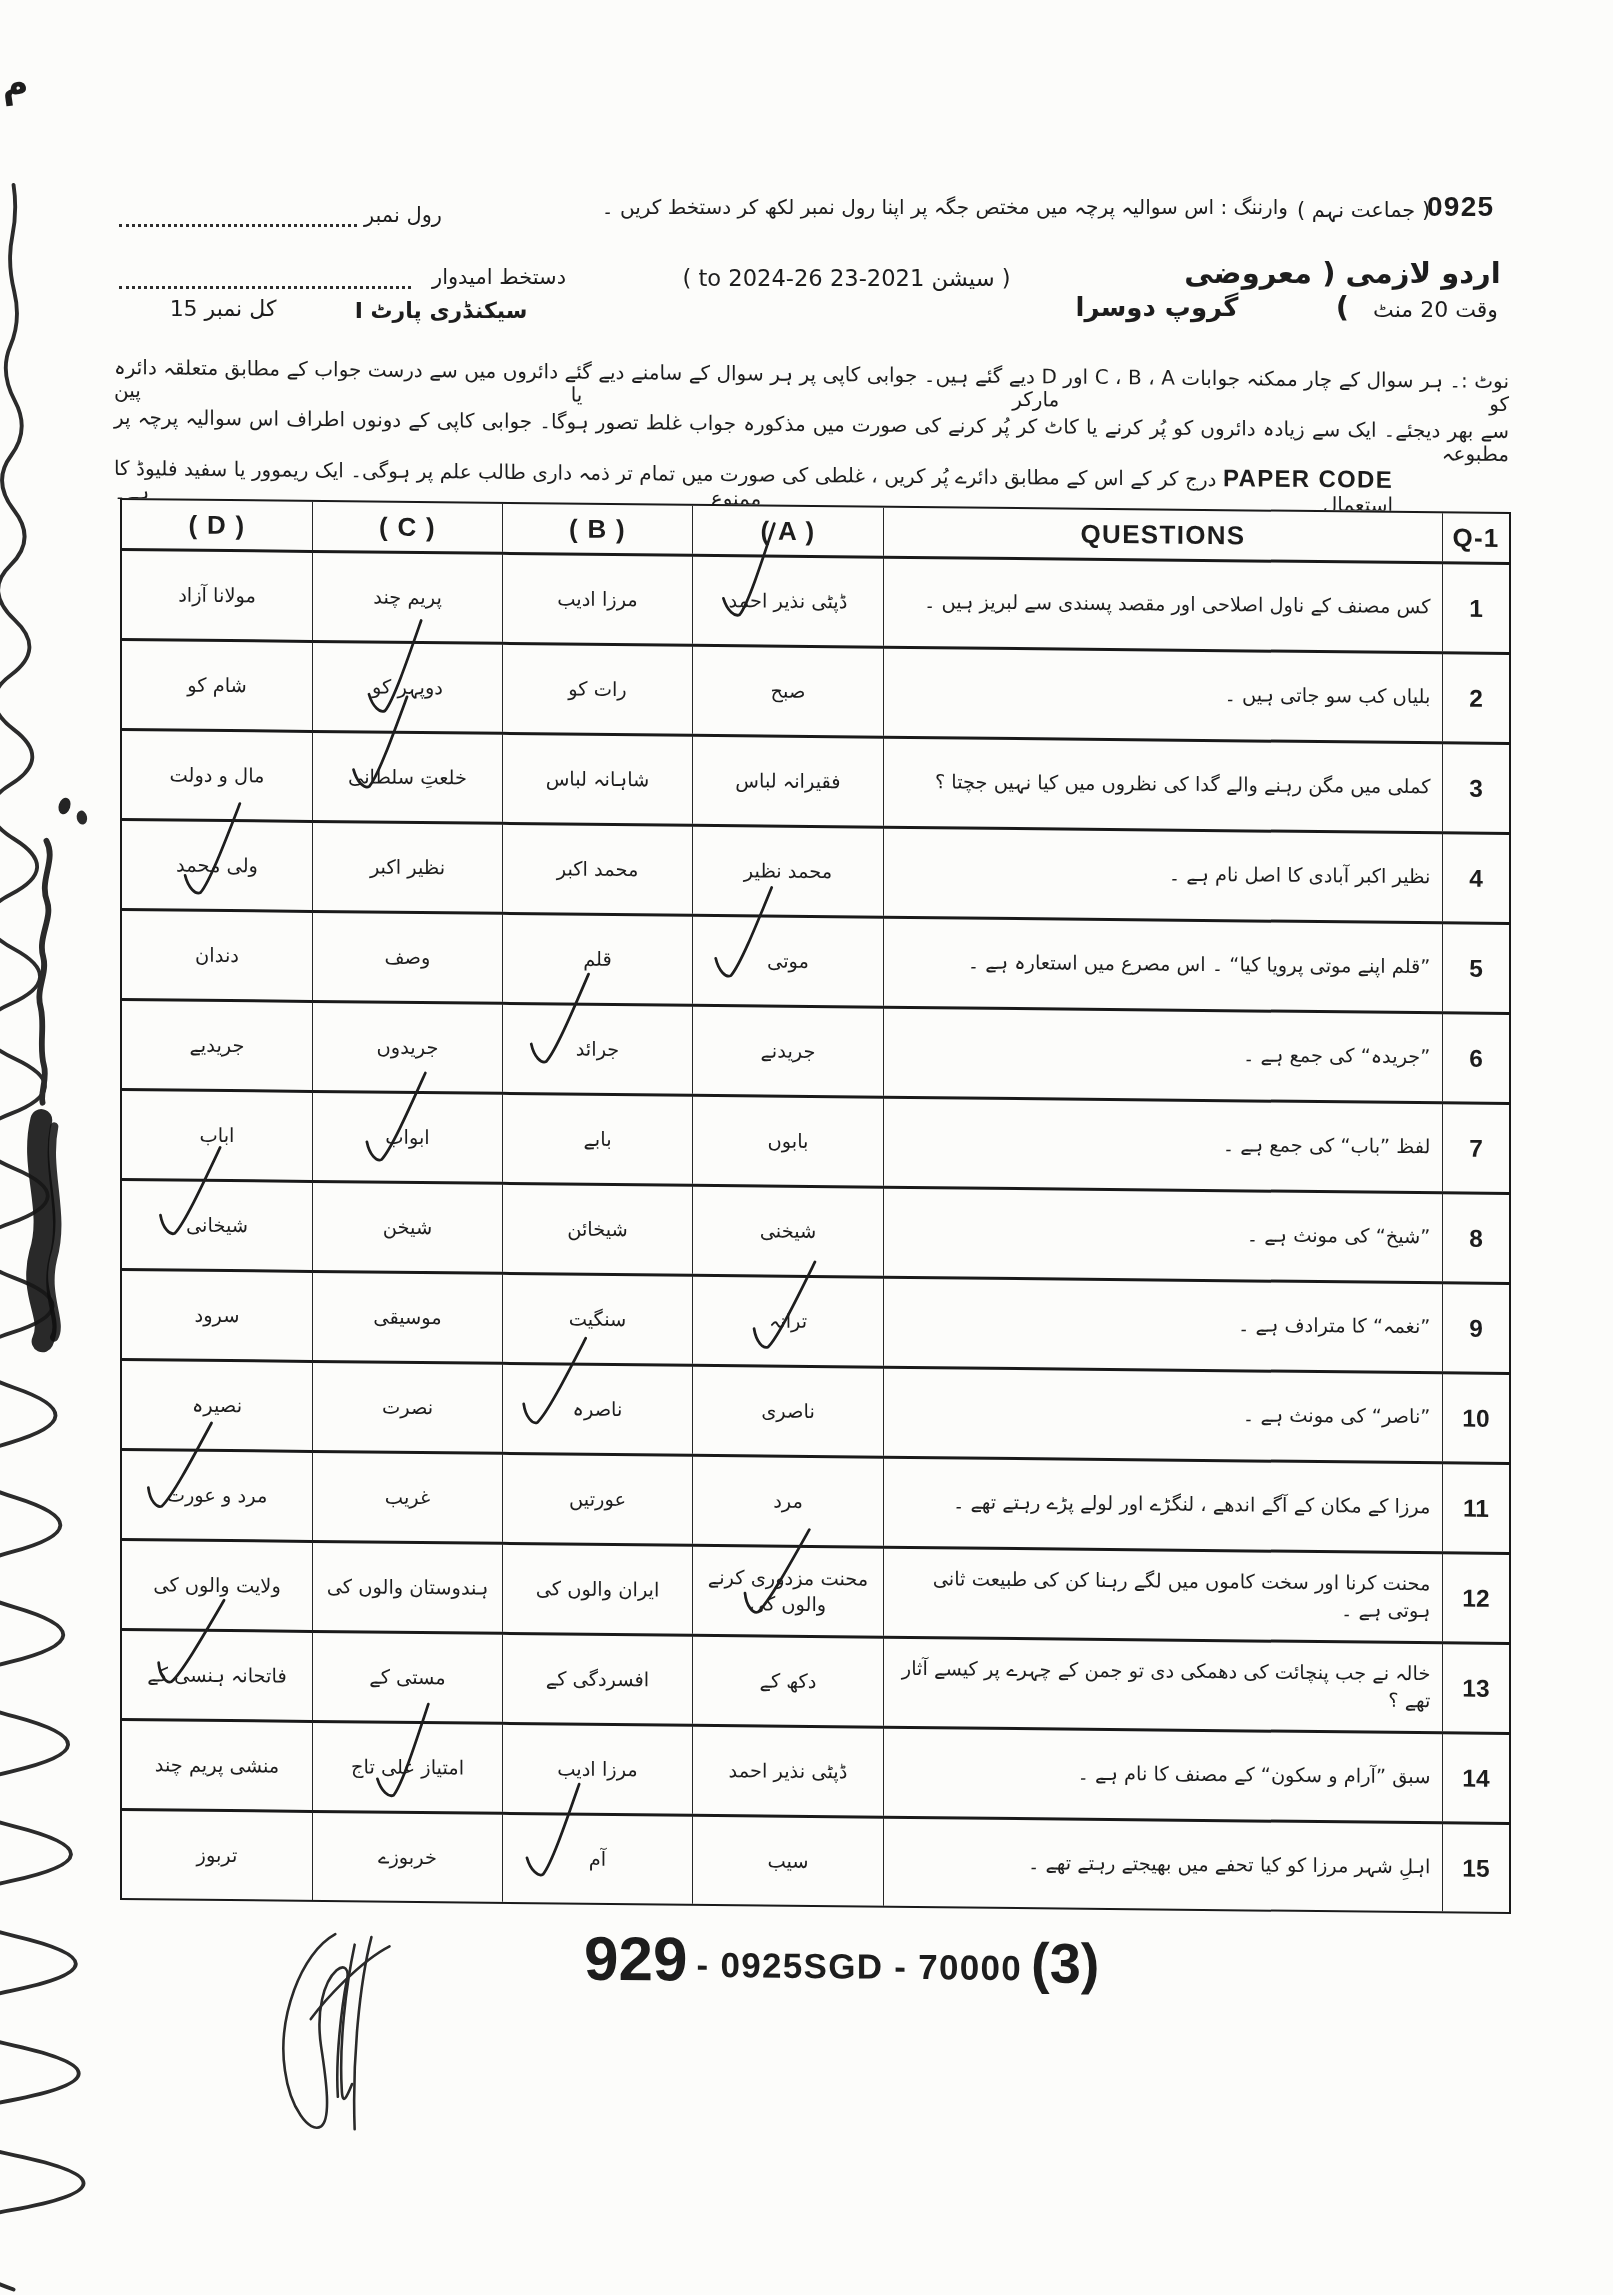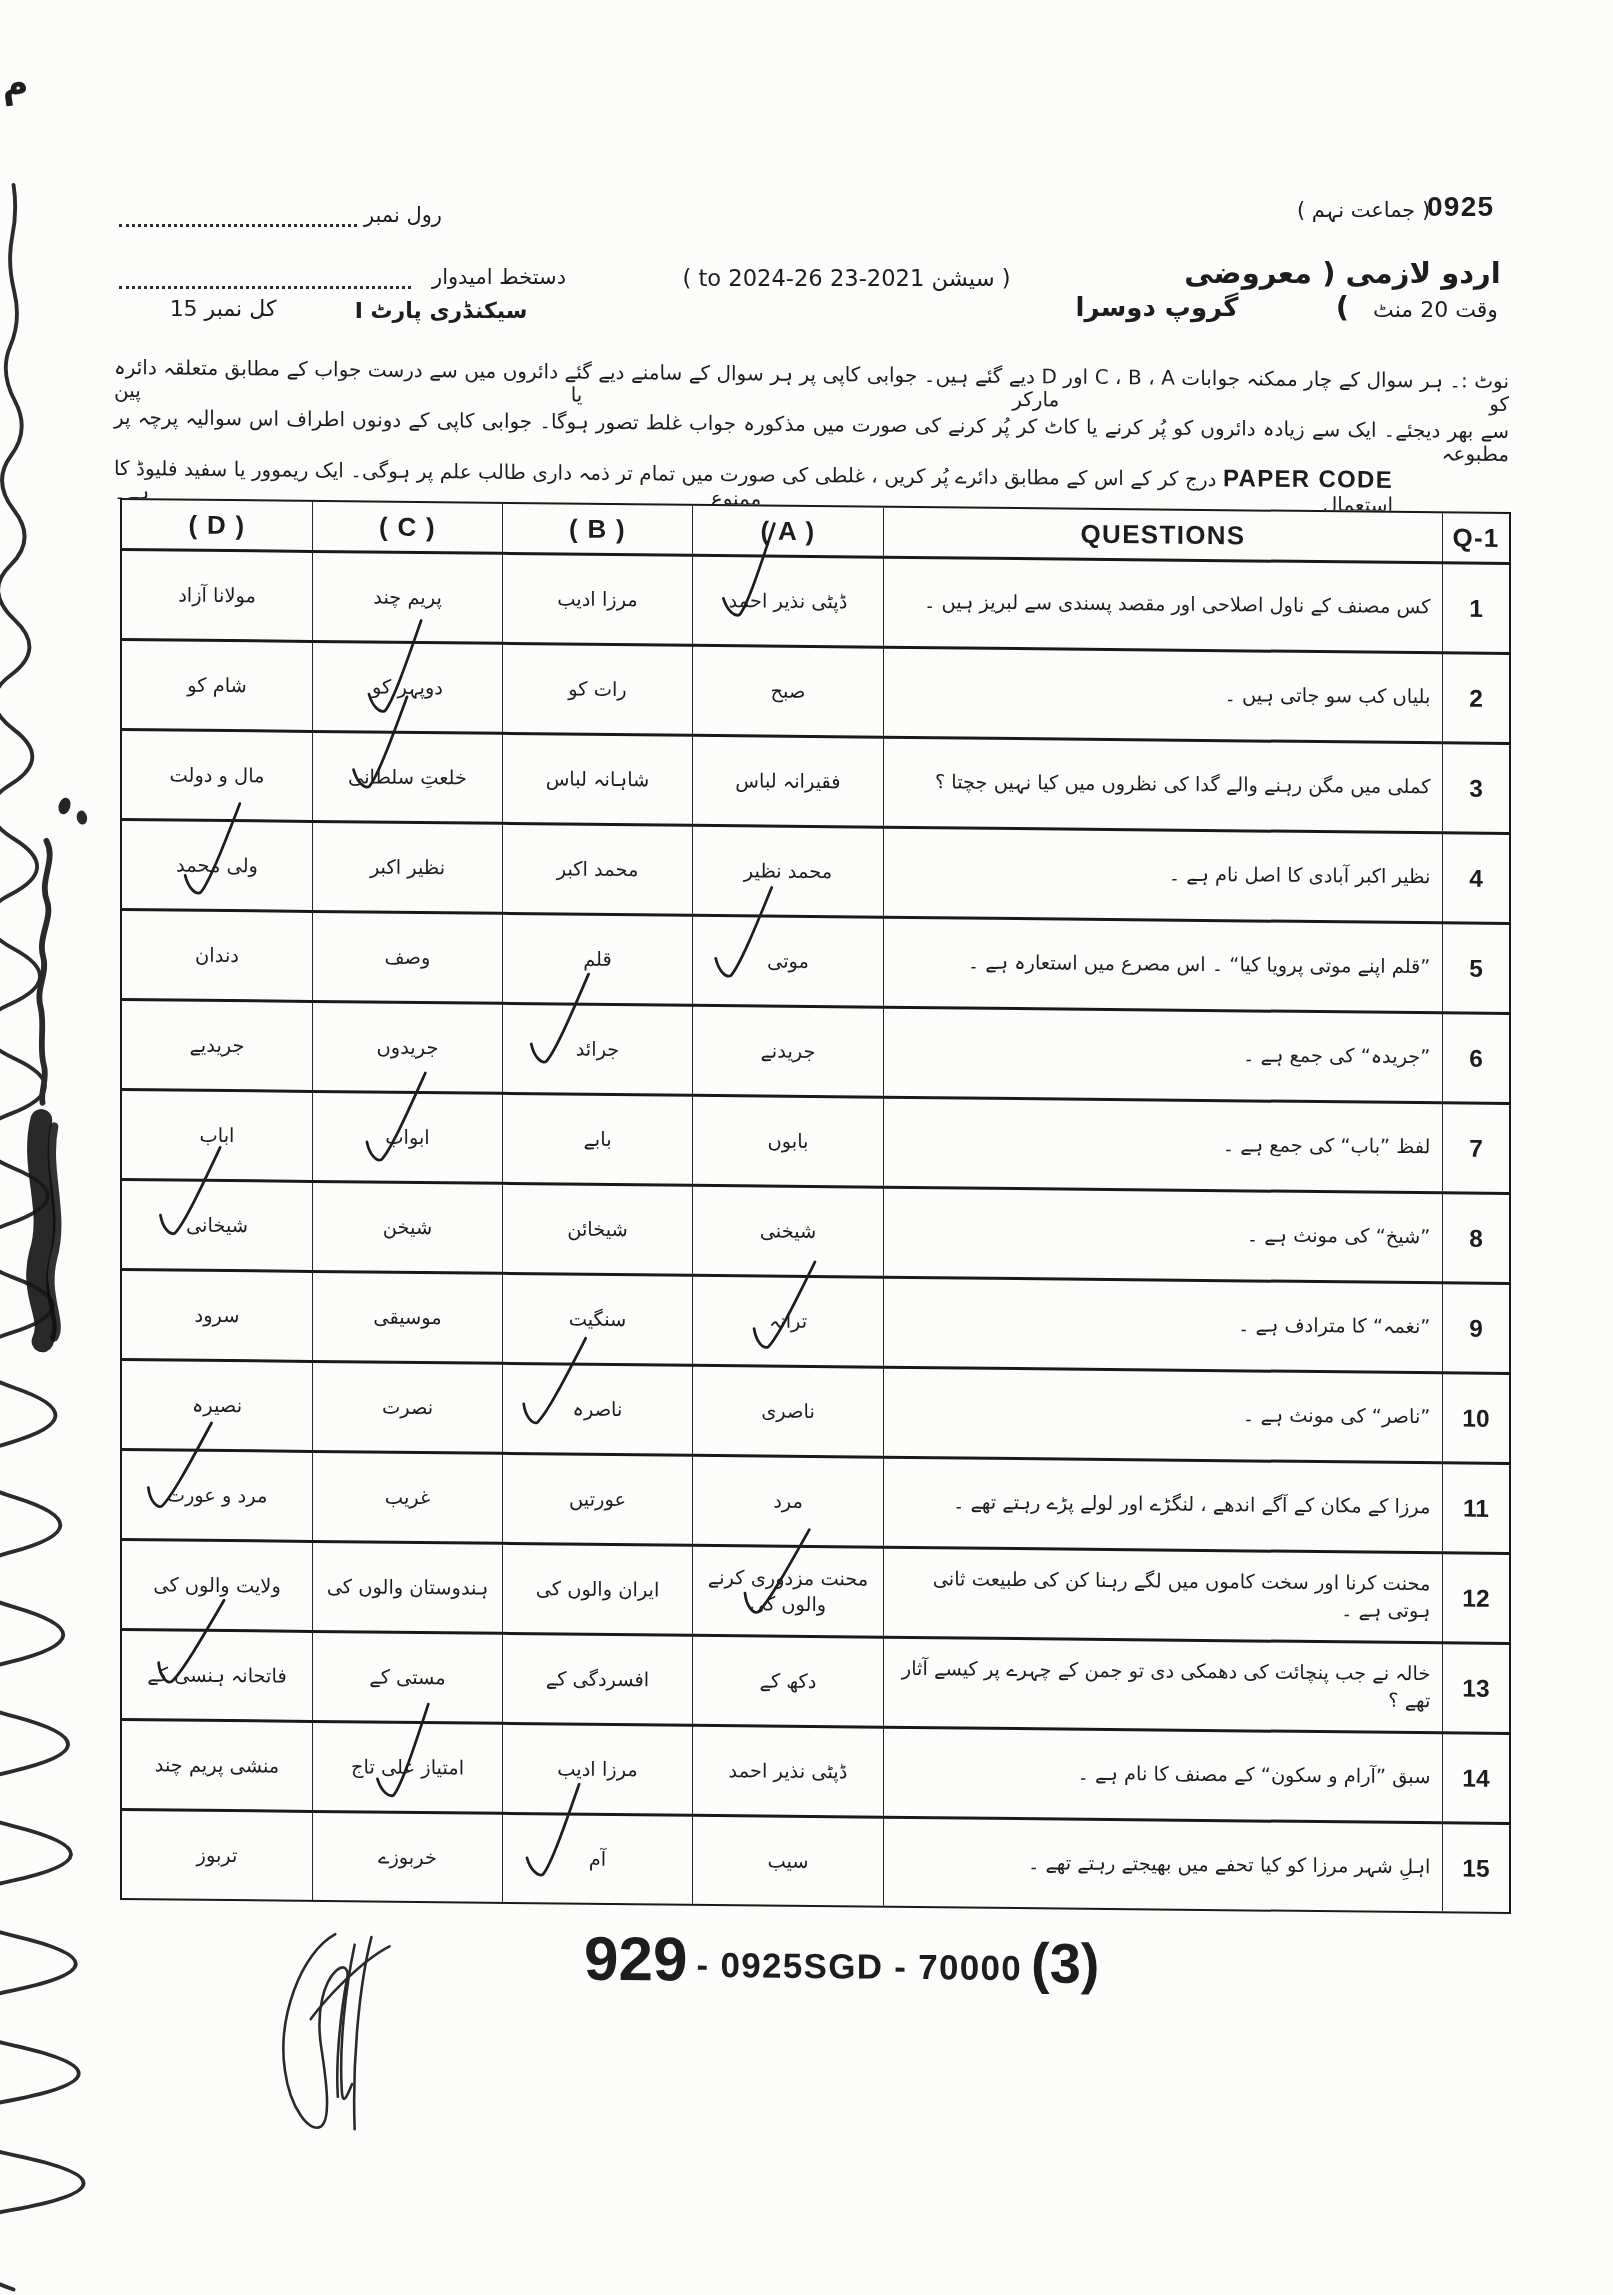--- a/index.html
+++ b/index.html
@@ -74,20 +74,21 @@
     <ellipse cx="127" cy="1266" rx="8" ry="11" fill="#2a2a2a" transform="rotate(-12 127 1266)"></ellipse>
     <path d="M72 1302 C88 1332 60 1362 73 1396 C82 1422 58 1452 67 1482 C74 1508 55 1532 63 1560 C70 1590 60 1620 68 1650 C74 1672 62 1692 66 1708" fill="none" stroke="#2a2a2a" stroke-width="9" stroke-linecap="round"></path>
     <path d="M64 1735 C46 1810 84 1872 62 1942 C45 2008 84 2040 66 2078" fill="none" stroke="#171717" stroke-width="34" stroke-linecap="round" opacity=".92"></path>
     <path d="M84 1745 C70 1815 102 1880 82 1950 C68 2010 98 2048 84 2072" fill="none" stroke="#0e0e0e" stroke-width="13" stroke-linecap="round" opacity=".85"></path>
   </svg>
 
   <div class="abs corner-mark rtl">م</div>
 
   <div class="abs hdr-num latin b">0925</div>
   <div class="abs hdr-class rtl">( جماعت نہم )</div>
+  <div class="abs hdr-warning rtl">وارننگ : اس سوالیہ پرچہ میں مختص جگہ پر اپنا رول نمبر لکھ کر دستخط کریں ۔</div>
   <div class="abs roll-wrap">
     <div class="dots"></div>
     <span class="lbl rtl">رول نمبر</span>
   </div>
 
   <div class="abs hdr-subject rtl">اردو لازمی ( معروضی )</div>
   <div class="abs hdr-session rtl">( سیشن 2021-23 to 2024-26 )</div>
   <div class="abs sign-wrap">
     <div class="dots"></div>
     <span class="lbl rtl">دستخط امیدوار</span>

